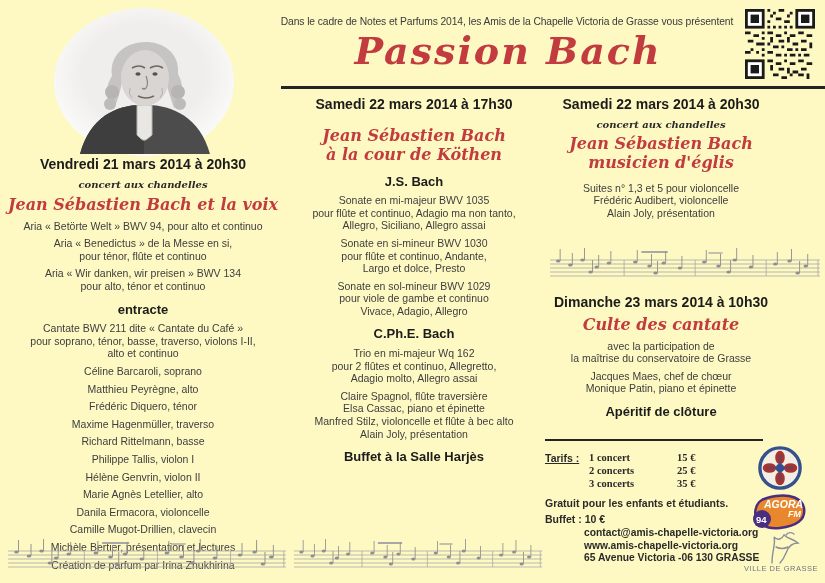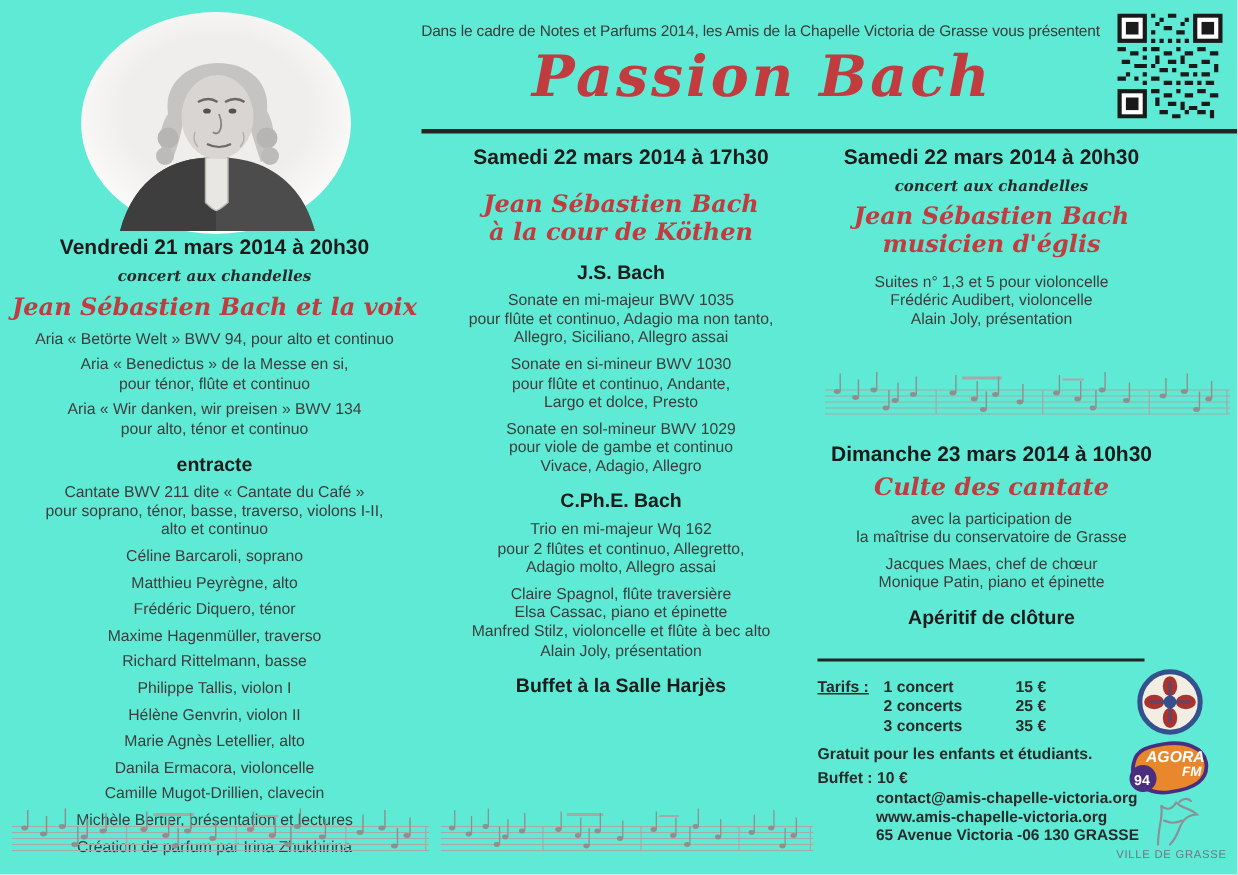--- a/index.html
+++ b/index.html
@@ -1,16 +1,16 @@
 <!DOCTYPE html>
 <html><head>
 <meta charset="utf-8">
 <style>
   html,body{margin:0;padding:0;background:#ffffff;}
-  .page{position:relative;width:825px;height:583px;background:#5eead4;overflow:hidden;
+  .page{position:relative;width:825px;height:583px;background:#fef9c3;overflow:hidden;
         font-family:"Liberation Sans",sans-serif;color:#3d3d3d;font-size:10.5px;line-height:1.2;}
 
   
   .presenter{position:absolute;left:268px;top:16px;width:478px;text-align:center;
              font-size:10.3px;color:#3a3a3a;white-space:nowrap;letter-spacing:-0.1px;}
   .main-title{position:absolute;left:278px;top:28px;width:460px;text-align:center;
               font-family:"DejaVu Serif",serif;font-style:italic;font-weight:bold;
               font-size:38px;letter-spacing:2px;color:#c23b3f;}
   .top-rule{position:absolute;left:281px;top:86px;width:544px;height:3px;background:#242424;}
   .qr{position:absolute;left:744px;top:9px;width:72px;height:70px;}
@@ -41,21 +41,21 @@
   #stave-left{left:6px;top:537px;width:282px;}
   #stave-mid{left:292px;top:537px;width:252px;}
   #stave-right{left:548px;top:246px;width:274px;}
 
   
   .pricing-rule{position:absolute;left:545px;top:439px;width:218px;height:2px;background:#242424;}
   .pricing{position:absolute;left:545px;top:452px;width:225px;font-weight:bold;
            font-size:10.5px;color:#2a2a2a;line-height:1.15;}
   .price-table{display:flex;}
   .tarifs-label{text-decoration:underline;width:44px;flex:none;}
-  .price-rows{flex:1;}
+  .price-rows{flex:1;font-family:Liberation Serif, serif;}
   .price-row{display:flex;margin-bottom:1px;}
   .price-item{width:88px;flex:none;text-align:left;}
   .price-value{text-align:left;}
   .free-note{margin-top:6px;}
   .buffet-price{margin-top:4px;}
   .contact{position:absolute;left:584px;top:527px;width:200px;text-align:left;
            font-weight:bold;font-size:10.3px;color:#2a2a2a;line-height:1.22;}
   .contact div{margin:0;}
   .link{color:#2a2a2a;text-decoration:none;}
 

